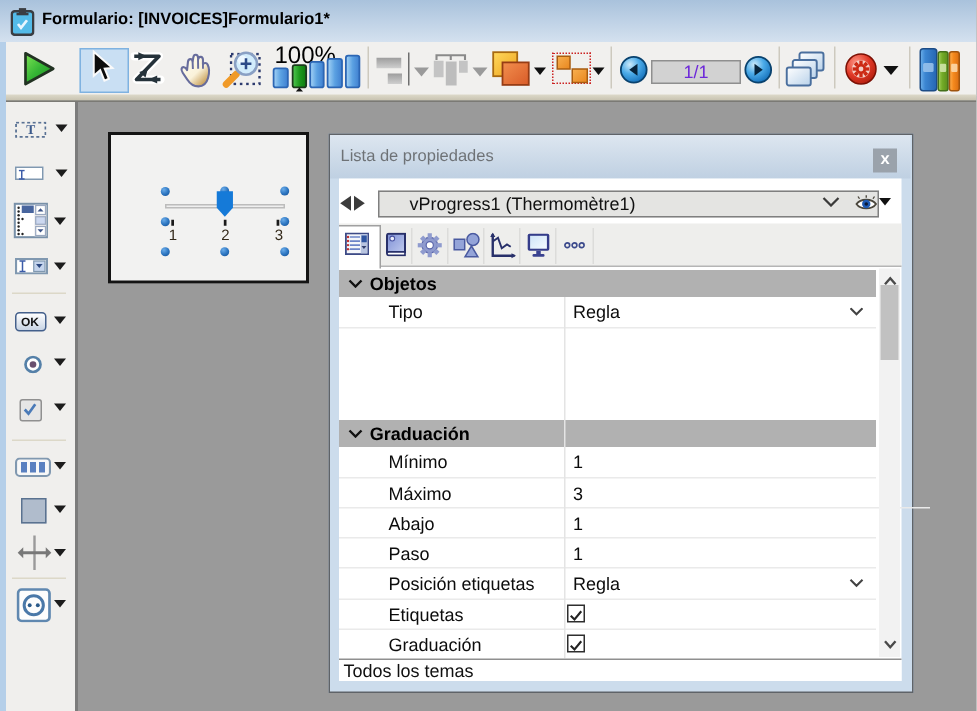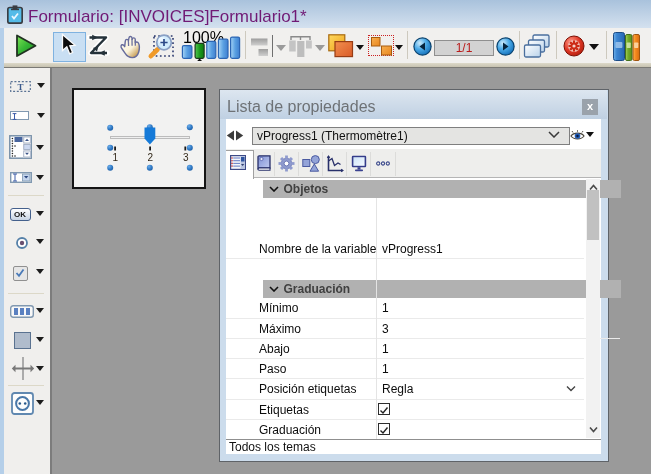--- a/index.html
+++ b/index.html
@@ -2,21 +2,21 @@
 <html><head>
 <meta charset="utf-8">
 <style>
   html,body{margin:0;padding:0;}
   #root{position:relative;width:651px;height:474px;overflow:hidden;
     font-family:"Liberation Sans", sans-serif;background:#9a9a9a;}
   .abs{position:absolute;}
   
   #titlebar{left:0;top:0;width:651px;height:28px;
     background:linear-gradient(#a9c2dc,#d4e1ef);}
-  #title-text{left:28px;top:7px;font-size:17px;color:#701a75;}
+  #title-text{left:28px;top:7px;font-size:11px;color:#000000;font-weight:bold;}
   
   #toolbar{left:0;top:28px;width:651px;height:36px;background:#f1f0ee;}
   #tbstrip{left:0;top:63px;width:651px;height:4px;
     background:linear-gradient(#ddd9c9,#c7c2b0);}
   #tbline{left:0;top:67px;width:651px;height:1px;background:#7b7a75;}
   .vsep{width:1px;background:#cdc9be;top:31px;height:28px;}
   
   #frameleft{left:0;top:28px;width:4px;height:446px;background:#b5cfe9;}
   #leftbar{left:4px;top:68px;width:46px;height:406px;background:#f0efed;}
   #leftbarborder{left:50px;top:68px;width:2px;height:406px;background:#7c7c7c;}
@@ -24,36 +24,36 @@
     border-right:4px solid transparent;border-top:5px solid #1c1c1c;}
   .lb-sep{left:8px;width:36px;height:1px;background:#dcd8c8;}
   
   #form{left:72px;top:88px;width:130px;height:97px;background:#f2f2f1;
     border:2px solid #141414;}
   
   #panel{left:219px;top:89px;width:388px;height:371px;background:#ccdcec;
     border:1px solid #5f6368;}
   #panel-title{left:0px;top:0px;width:387px;height:29px;
     background:linear-gradient(#dde6f0,#bfd0e2);}
-  #panel-title span{position:absolute;left:7px;top:8px;font-size:16px;color:#6e7276;}
+  #panel-title span{position:absolute;left:7px;top:8px;font-size:11px;color:#6e7276;}
   #panel-close{left:362px;top:9px;width:16px;height:16px;background:#9aa2ab;
     color:#fff;font-size:11px;font-weight:bold;text-align:center;line-height:15px;}
   #panel-content{left:6px;top:29px;width:375px;height:335px;background:#ffffff;}
   
   #pcombo{left:26px;top:7.5px;width:312px;height:16px;background:#e4e4e2;
-    border:1px solid #7f7f7f;font-size:12px;color:#111;padding-left:4px;line-height:16px;}
+    border:1px solid #7f7f7f;font-size:12px;color:#111;padding-left:20px;line-height:16px;}
   
   #ptabs{left:0px;top:30px;width:375px;height:29px;background:#eeeeec;}
   #ptab-active{left:0px;top:1px;width:27px;height:28px;background:#ffffff;
     border-top:1px solid #a0a0a0;border-right:1px solid #a0a0a0;}
   #ptabs-bottom{left:0px;top:28px;width:375px;height:1px;background:#b5b5b5;}
   .tabsep{top:3px;width:1px;height:24px;background:#dcdcda;}
   
   .ghead{left:0;width:357.5px;height:18px;background:#b1b1b1;font-size:12px;
-    font-weight:bold;color:#404040;margin-left:37px;}
+    font-weight:bold;color:#000000;}
   .ghead span{position:absolute;left:20.5px;top:2px;}
   .grow{left:0;width:357.5px;font-size:12px;color:#0c0c0c;
     border-bottom:1px solid #eaeaea;}
   .glabel{position:absolute;left:33px;top:3px;}
   .gvalue{position:absolute;left:156px;top:3px;}
   .gdiv{left:149.5px;width:1px;background:#e4e4e4;}
   .chev{position:absolute;width:10px;height:6px;}
   
   #psb{left:360px;top:60px;width:13.5px;height:259px;background:#f2f2f2;}
   #psb-thumb{left:1px;top:11px;width:11.5px;height:50px;background:#c1c1c1;}
@@ -214,21 +214,21 @@
     <defs>
         <radialGradient id="gball" cx="0.35" cy="0.3" r="0.8">
       <stop offset="0" stop-color="#cdeafa"></stop>
           <stop offset="0.45" stop-color="#4cabe8"></stop>
       <stop offset="1" stop-color="#0d68b4"></stop>
         </radialGradient>
       </defs>
     <circle cx="9.5" cy="9.5" r="8.6" fill="url(#gball)" stroke="#09426e" stroke-width="1.2"></circle>
     <path d="M12 5.5 L6.5 9.5 L12 13.5 Z" fill="#06243c"></path>
   </svg>
-  <div class="abs" style="left:434px;top:40px;width:58px;height:14px;background:#d2d2d2;border:1px solid #8f8f8f;font-size:12px;color:#b91c1c;text-align:center;line-height:14px;">1/1</div>
+  <div class="abs" style="left:434px;top:40px;width:58px;height:14px;background:#d2d2d2;border:1px solid #8f8f8f;font-size:12px;color:#6d28d9;text-align:center;line-height:14px;">1/1</div>
 
   <svg class="abs" style="left:496px;top:37px" width="19" height="19" viewBox="0 0 19 19">
     <circle cx="9.5" cy="9.5" r="8.6" fill="url(#gball)" stroke="#09426e" stroke-width="1.2"></circle>
     <path d="M7 5.5 L12.5 9.5 L7 13.5 Z" fill="#06243c"></path>
   </svg>
   <div class="abs vsep" style="left:519px;"></div>
 
   <svg class="abs" style="left:523px;top:34px" width="29" height="25" viewBox="0 0 29 25">
     <defs>
         <linearGradient id="gpg" x1="0" y1="0" x2="1" y2="1">
@@ -516,23 +516,26 @@
           <circle cx="11.8" cy="2.5" r="1.6" fill="none" stroke="#3c4a8c" stroke-width="1.1"></circle>
         </svg>
       </div>
 
       <div class="abs ghead" style="top:60.5px;height:18px;">
         <svg class="chev" style="left:6px;top:6px" viewBox="0 0 10 6">
             <path d="M1 1 L5 5 L9 1" stroke="#111" stroke-width="1.6" fill="none"></path>
           </svg>
         <span>Objetos</span>
       </div>
-      <div class="abs grow" style="top:120px;height:19px;">
-        <span class="glabel">Nombre de la variable</span>
-          <span class="gvalue">vProgress1</span>
+      <div class="abs grow" style="top:78.5px;height:20px;">
+        <span class="glabel">Tipo</span>
+          <span class="gvalue">Regla</span>
+        <svg class="chev" style="left:340px;top:7px" viewBox="0 0 10 6">
+            <path d="M1 0.5 L5 4.5 L9 0.5" stroke="#444" stroke-width="1.4" fill="none"></path>
+          </svg>
       </div>
       <div class="abs ghead" style="top:160.5px;height:18px;">
         <svg class="chev" style="left:6px;top:6px" viewBox="0 0 10 6">
             <path d="M1 1 L5 5 L9 1" stroke="#111" stroke-width="1.6" fill="none"></path>
           </svg>
         <span>Graduación</span>
       </div>
       <div class="abs grow" style="top:179px;height:19.5px;">
         <span class="glabel">Mínimo</span>
           <span class="gvalue">1</span>

